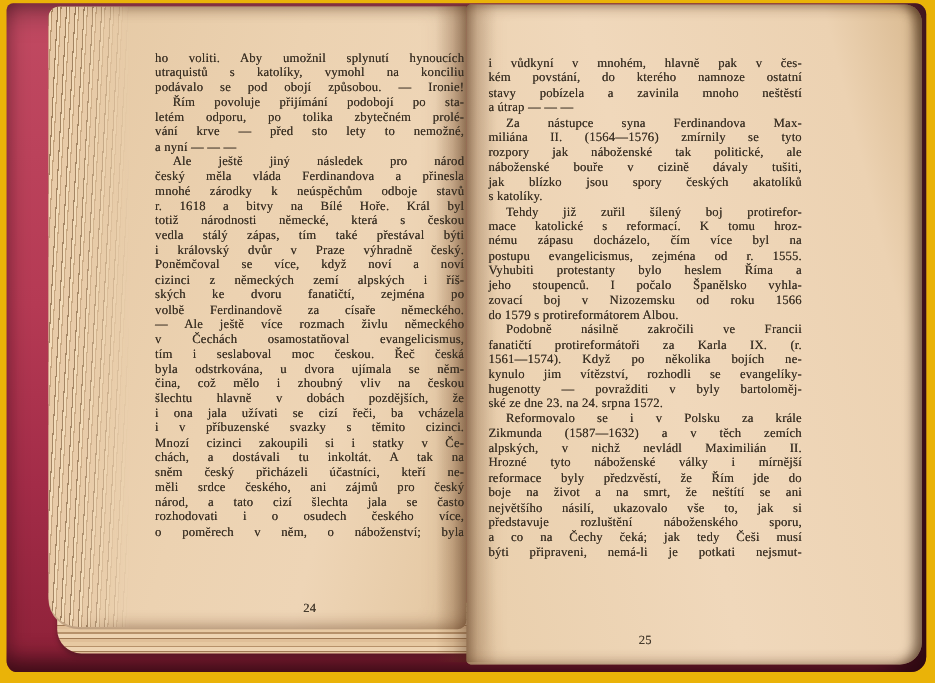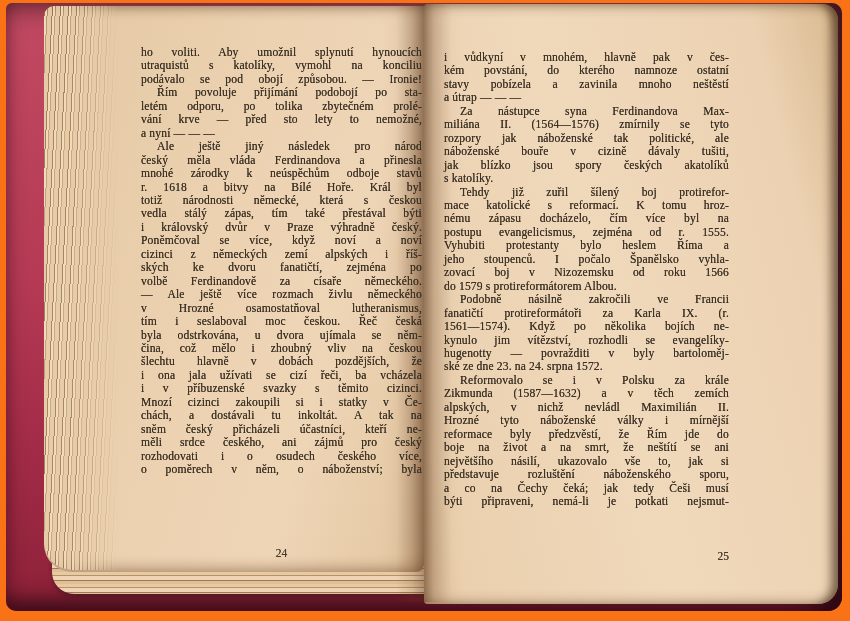--- a/index.html
+++ b/index.html
@@ -1,18 +1,18 @@
 <!DOCTYPE html>
 <html><head>
 <meta charset="utf-8">
 <style>
   html,body{margin:0;padding:0;background:#000;}
   body{width:850px;height:621px;position:relative;overflow:hidden;
        font-family:"Liberation Serif","DejaVu Serif",serif;}
-  .photo{position:absolute;left:0;top:0;width:850px;height:621px;background:#f97316;}
+  .photo{position:absolute;left:0;top:0;width:850px;height:621px;background:#eab308;}
 
   
   .cover{position:absolute;left:6px;top:3px;width:836px;height:608px;
          border-radius:6px 10px 14px 10px;
          background:linear-gradient(180deg,#c14a62 0%,#b53a54 45%,#a32c48 72%,#8d2138 100%);
          box-shadow:inset 0 -10px 18px rgba(40,5,15,.55), inset -26px 0 30px rgba(0,0,0,.65);}
 
   
   .stack-bottom{position:absolute;left:52px;top:548px;width:756px;height:46px;z-index:1;
          border-radius:14px 8px 10px 22px;
@@ -50,21 +50,21 @@
   .textcol{position:absolute;z-index:5;color:#3a3024;font-size:11.6px;line-height:13.45px;
          text-shadow:0 0 .5px rgba(58,47,35,.85);letter-spacing:.15px;}
   .textcol .line{width:100%;text-align:justify;text-align-last:justify;white-space:nowrap;}
   .textcol .line.end{text-align-last:left;}
   .textcol .line.ind{text-indent:16px;}
   .tc-left{left:141px;top:46px;width:281px;}
   .tc-right{left:444px;top:51px;width:285px;}
   .pagenum{position:absolute;z-index:5;color:#453a2c;font-size:11.5px;text-align:center;
          text-shadow:0 0 .5px rgba(58,47,35,.8);margin-top:36px;}
   .pn-left{left:141px;top:511px;width:281px;}
-  .pn-right{left:444px;top:514px;width:285px;text-align:right;}
+  .pn-right{left:444px;top:540px;width:285px;}
 </style>
 </head>
 <body>
 
 <div class="photo">
   <div class="cover"></div>
   <div class="stack-bottom"></div>
   <div class="page-left"></div>
   <div class="edge-left"></div>
   <div class="page-right"></div>
@@ -83,31 +83,32 @@
       <div class="line">mnohé zárodky k neúspěchům odboje stavů</div>
       <div class="line">r. 1618 a bitvy na Bílé Hoře. Král byl</div>
       <div class="line">totiž národnosti německé, která s českou</div>
       <div class="line">vedla stálý zápas, tím také přestával býti</div>
       <div class="line">i královský dvůr v Praze výhradně český.</div>
       <div class="line">Poněmčoval se více, když noví a noví</div>
       <div class="line">cizinci z německých zemí alpských i říš-</div>
       <div class="line">ských ke dvoru fanatičtí, zejména po</div>
       <div class="line">volbě Ferdinandově za císaře německého.</div>
       <div class="line">— Ale ještě více rozmach živlu německého</div>
-      <div class="line">v Hrozné osamostatňoval lutheranismus,</div>
+      <div class="line">v Čechách osamostatňoval evangelicismus,</div>
       <div class="line">tím i seslaboval moc českou. Řeč česká</div>
       <div class="line">byla odstrkována, u dvora ujímala se něm-</div>
       <div class="line">čina, což mělo i zhoubný vliv na českou</div>
       <div class="line">šlechtu hlavně v dobách pozdějších, že</div>
       <div class="line">i ona jala užívati se cizí řeči, ba vcházela</div>
       <div class="line">i v příbuzenské svazky s těmito cizinci.</div>
       <div class="line">Mnozí cizinci zakoupili si i statky v Če-</div>
       <div class="line">chách, a dostávali tu inkoltát. A tak na</div>
       <div class="line">sněm český přicházeli účastníci, kteří ne-</div>
       <div class="line">měli srdce českého, ani zájmů pro český</div>
+      <div class="line">národ, a tato cizí šlechta jala se často</div>
       <div class="line">rozhodovati i o osudech českého více,</div>
       <div class="line">o poměrech v něm, o náboženství; byla</div>
     </div>
   <div class="pagenum pn-left">24</div>
 
   <div class="textcol tc-right">
       <div class="line">i vůdkyní v mnohém, hlavně pak v čes-</div>
       <div class="line">kém povstání, do kterého namnoze ostatní</div>
       <div class="line">stavy pobízela a zavinila mnoho neštěstí</div>
       <div class="line end">a útrap — — —</div>

